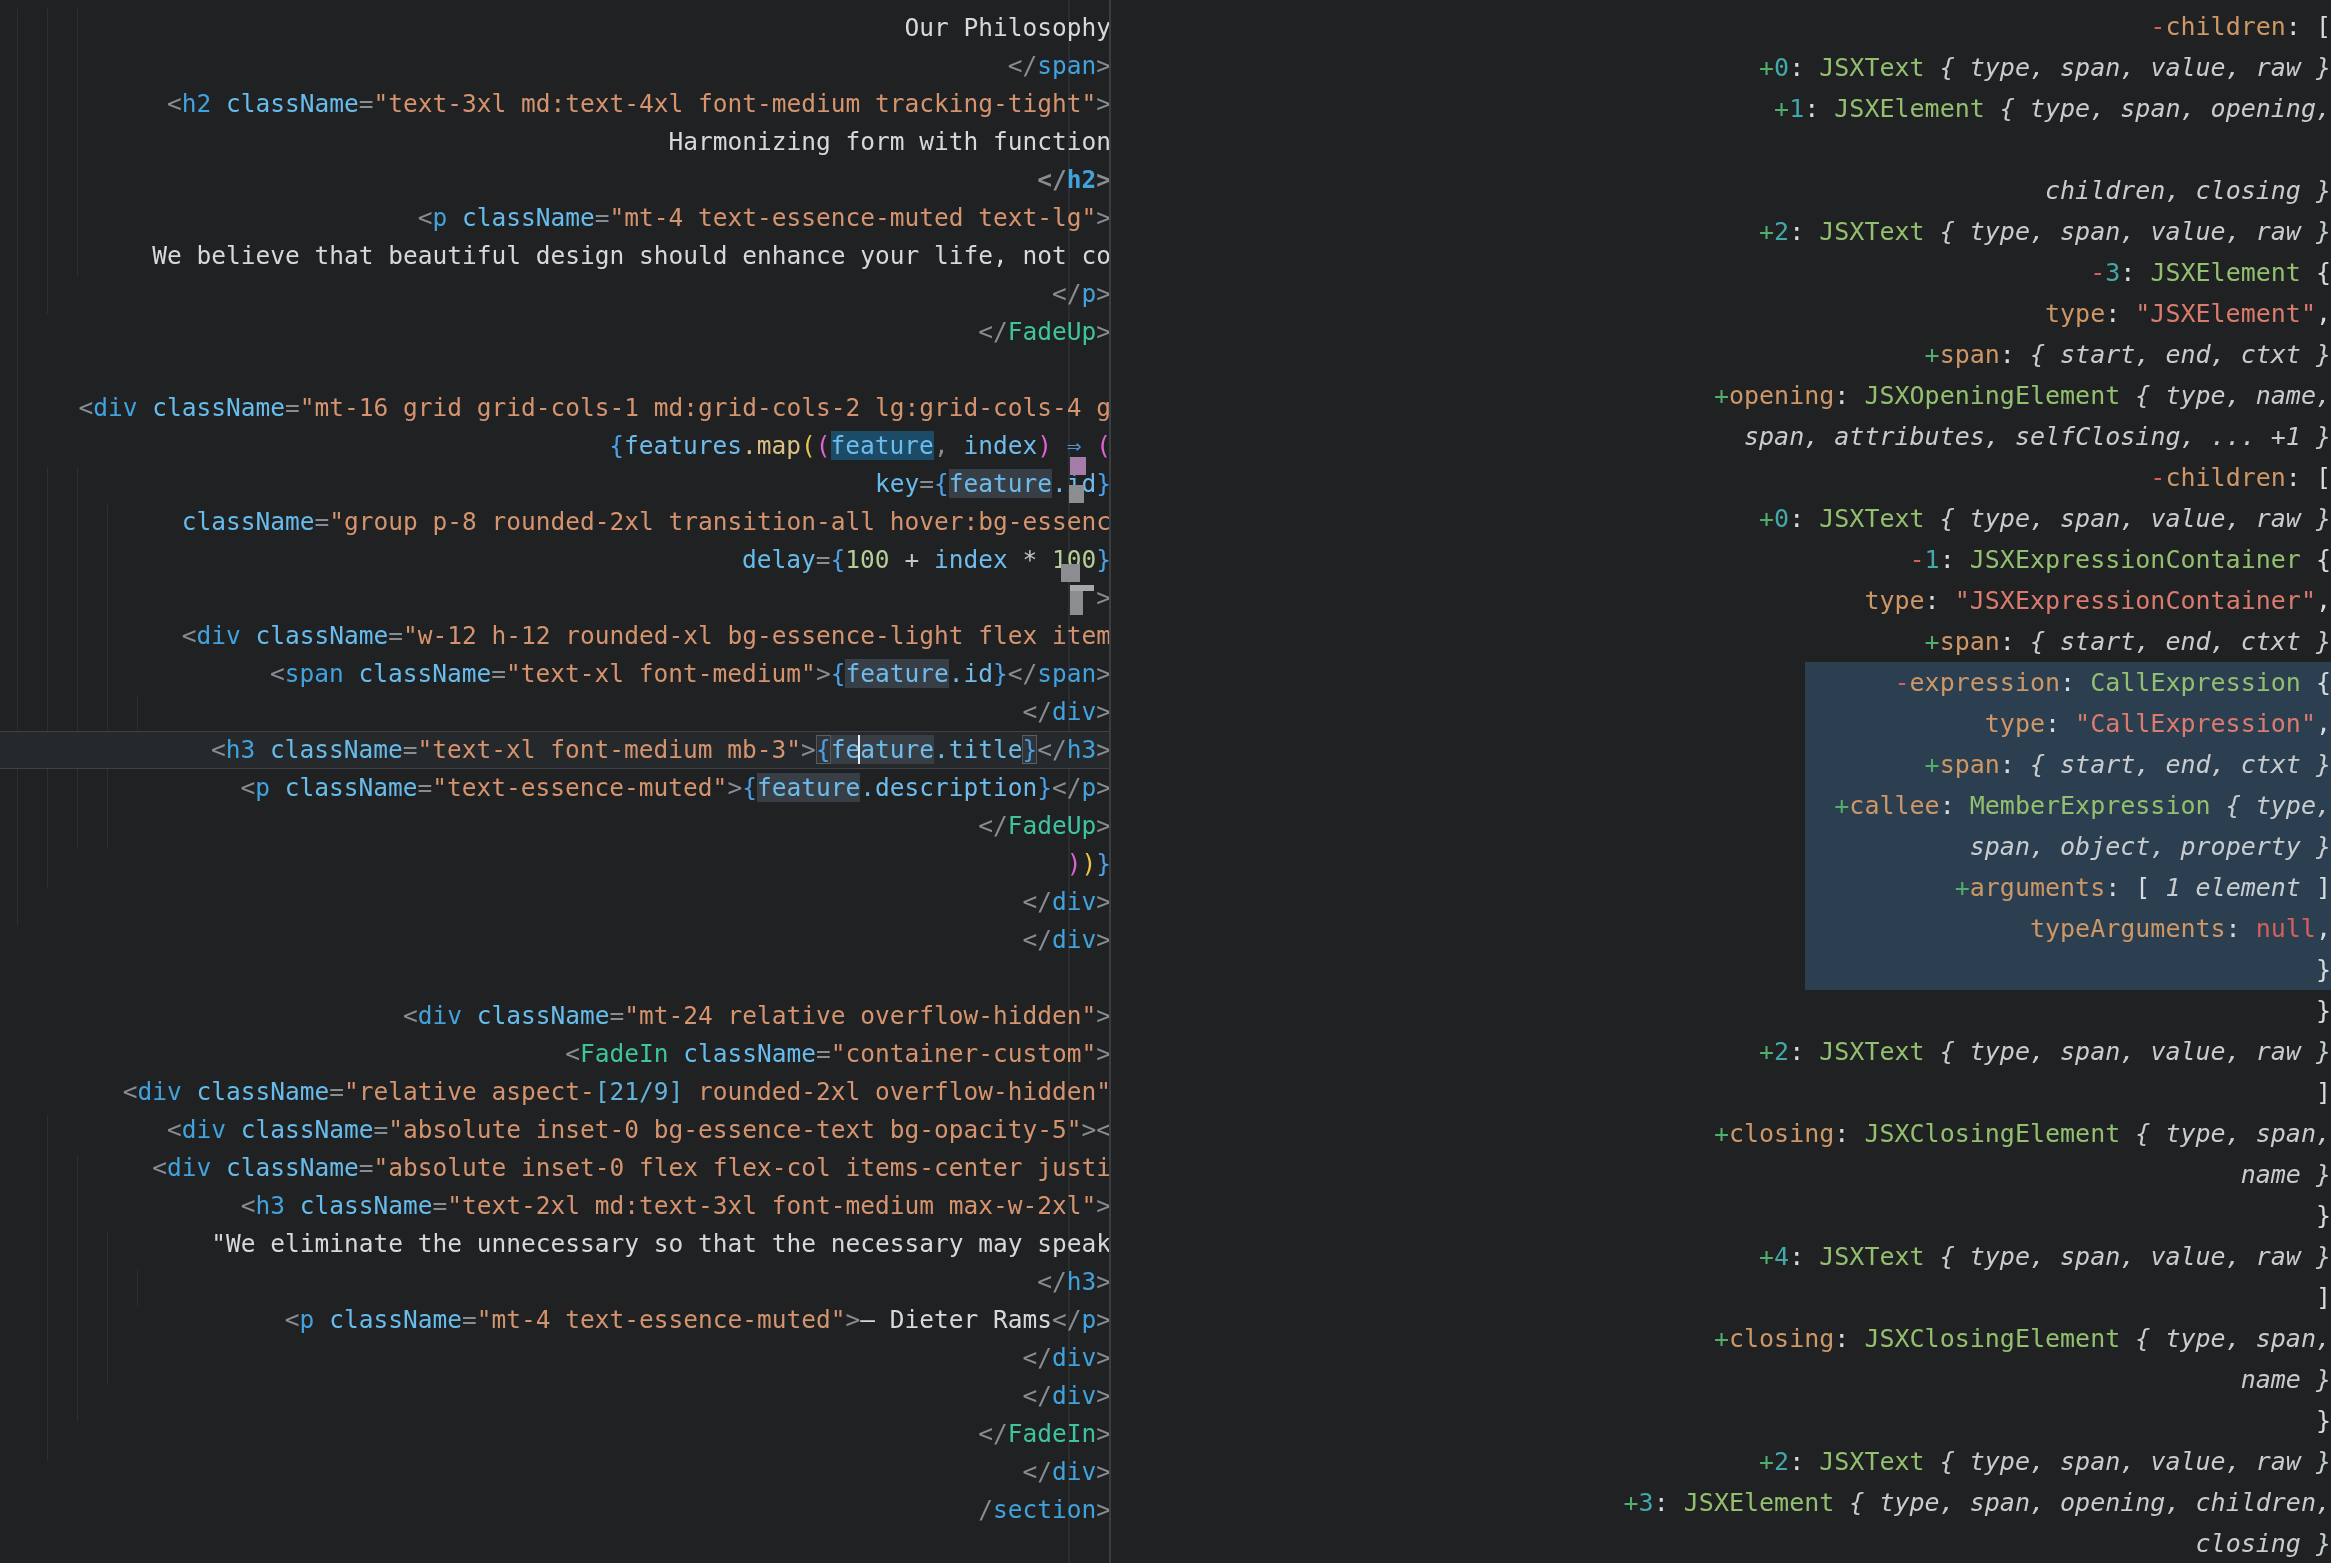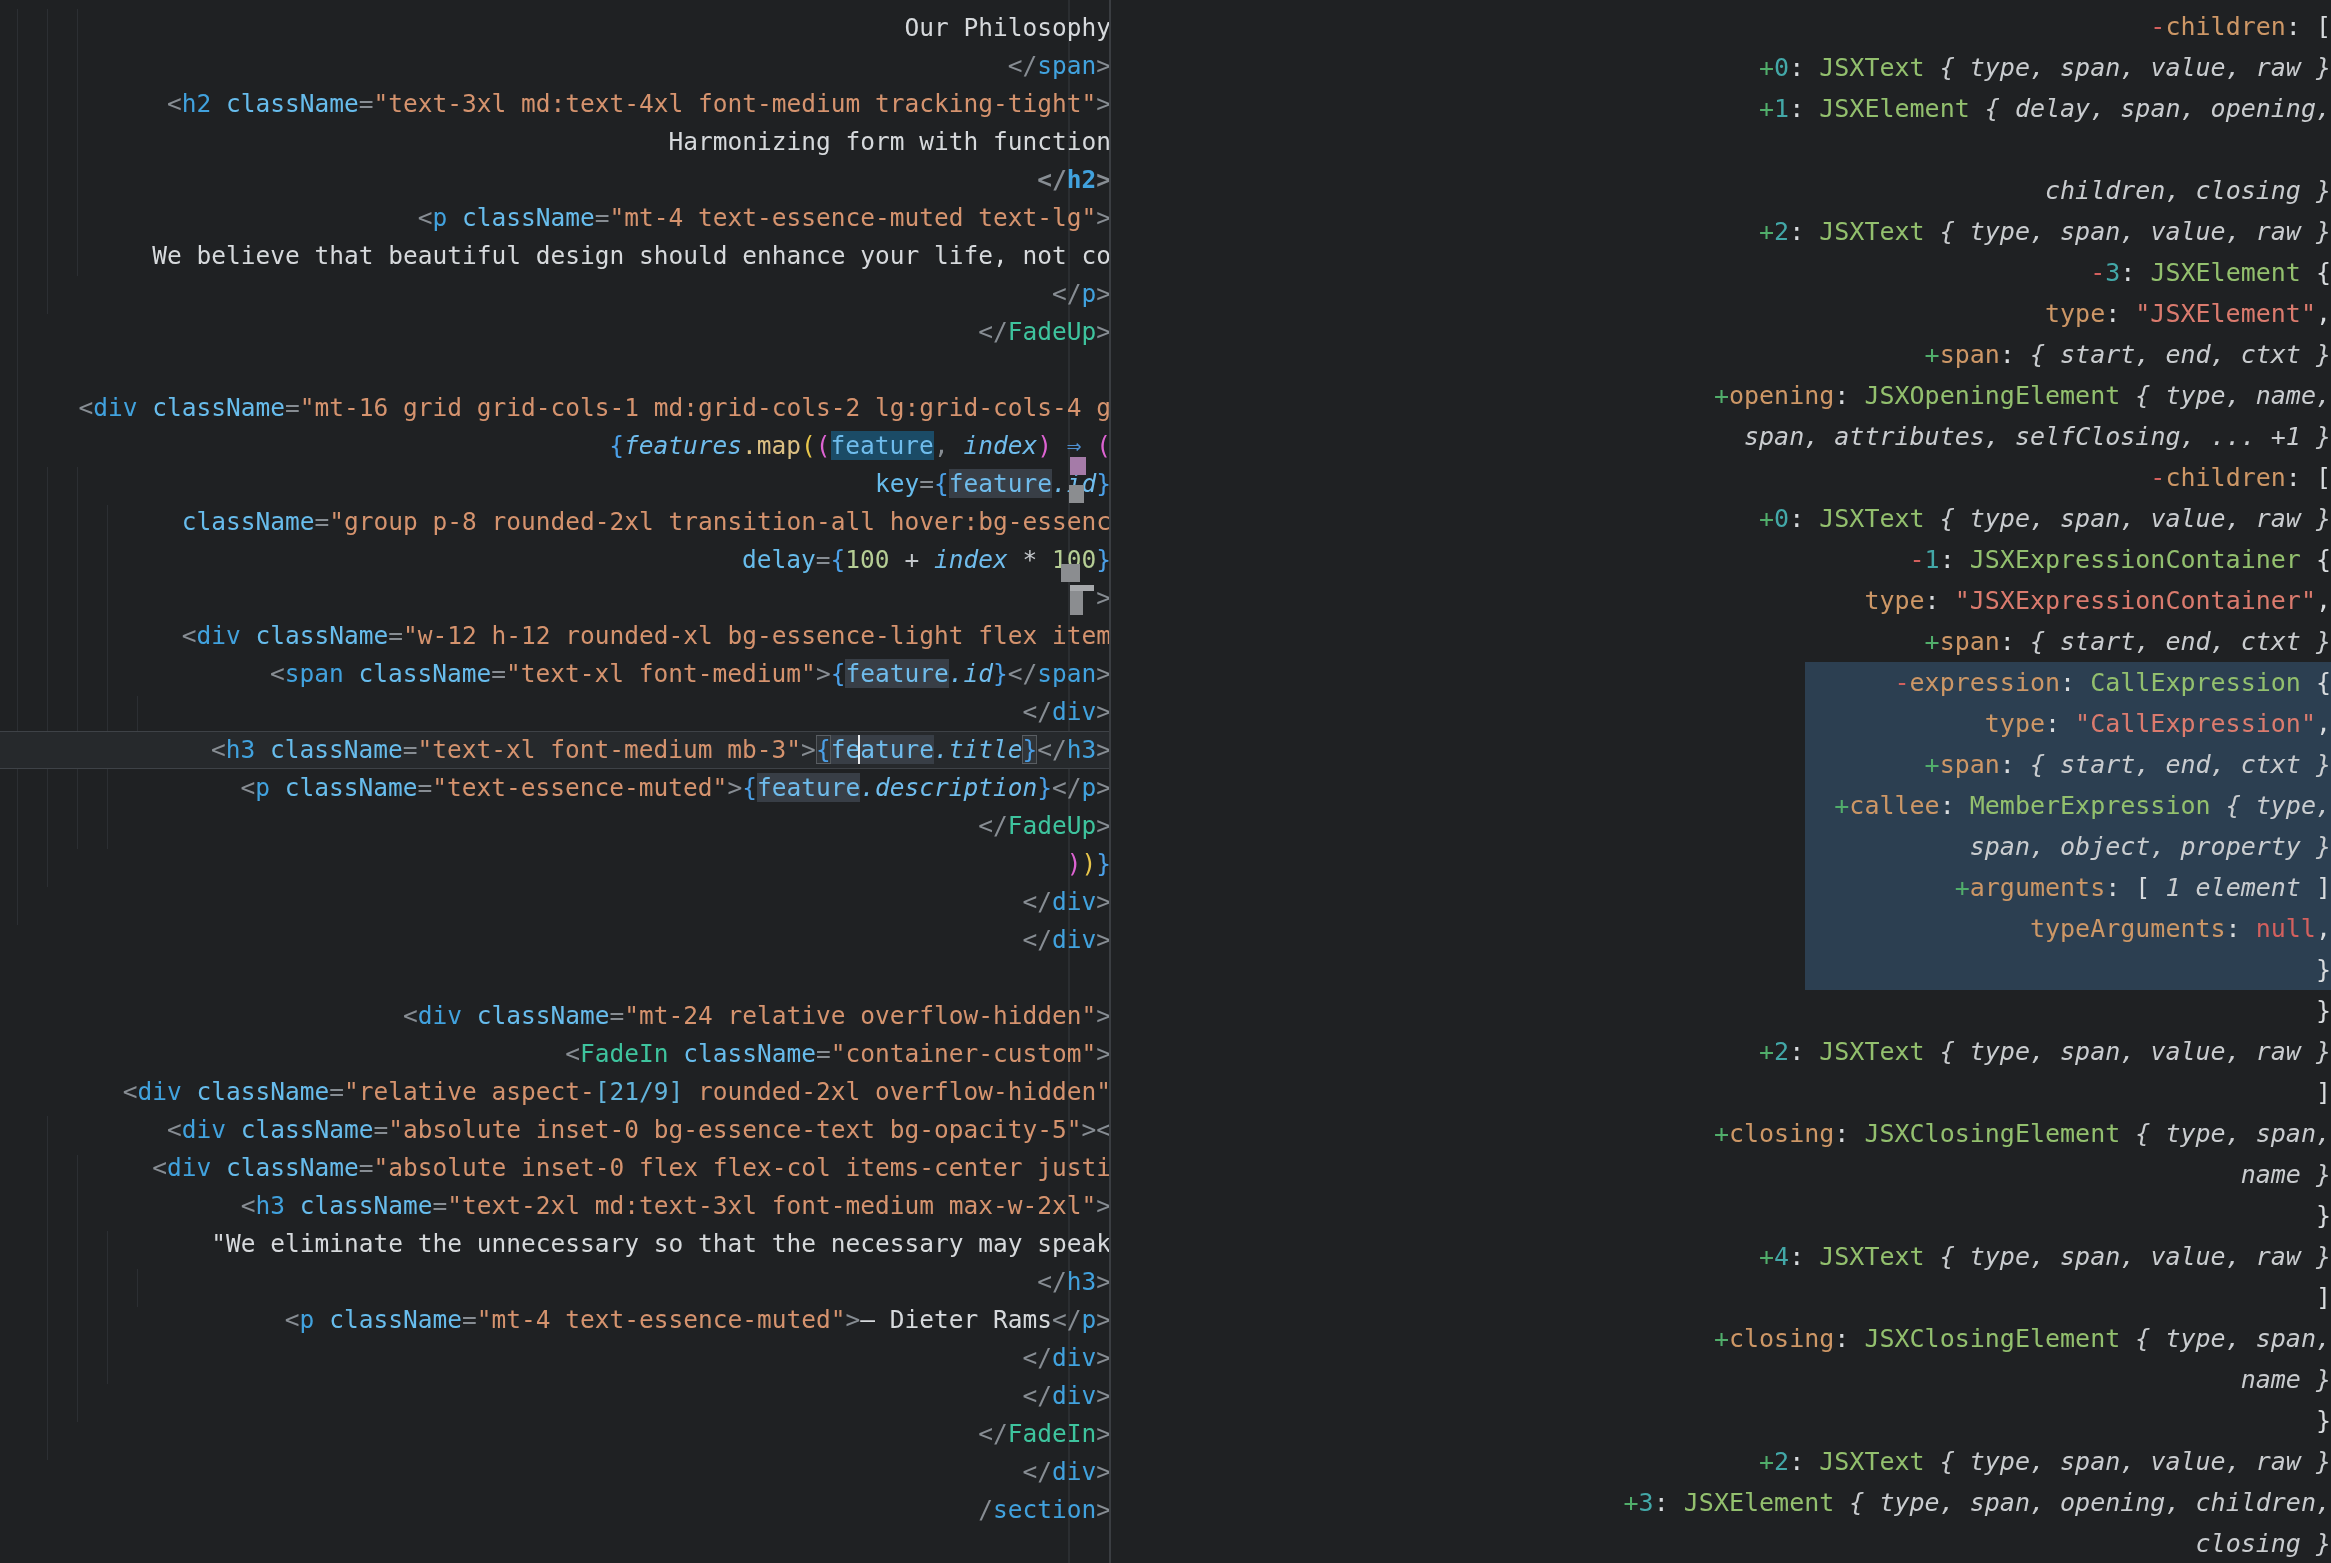--- a/index.html
+++ b/index.html
@@ -24,21 +24,21 @@
              box-shadow:inset 0 0.9px 0 var(--clbr), inset 0 -0.9px 0 var(--clbr);}
   .guide{position:absolute; width:0.9px; background:var(--guide); z-index:0;}
   .vruler{position:absolute; top:0; width:1.8px; height:1564px; background:var(--ruler); z-index:0;}
   .mark{position:absolute; z-index:3;}
   .divider{position:absolute; left:1109px; top:0; width:1.8px; height:1564px;
            background:var(--divider); z-index:5;}
   
   .tk-p{color:var(--pun);} .tk-t{color:var(--tag);} .tk-a{color:var(--attr);}
   .tk-s{color:var(--str);} .tk-sb{color:var(--strb);} .tk-x{color:var(--txt);}
   .tk-c{color:var(--cmp);} .tk-n{color:var(--num);} .tk-f{color:var(--fn);}
-  .tk-i{color:var(--id);font-style:italic;} .tk-b1{color:var(--br1);} .tk-b2{color:var(--br2);}
+  .tk-i{color:var(--id);} .tk-b1{color:var(--br1);} .tk-b2{color:var(--br2);}
   .tk-b3{color:var(--br3);} .tk-ar{color:var(--arrow);} .tk-o{color:var(--op);}
   .tk-ih{color:var(--id); background:var(--wordhl);}
   .tk-is{color:var(--id); background:var(--selblue);}
   .tk-b3b{color:var(--br3); box-shadow:inset 0 0 0 0.9px #5a5e63; background:#303438;}
   .cursor{display:inline-block; width:2.7px; height:29px; background:var(--cursor);
           vertical-align:middle; margin:0 -0.9px 3.6px -1.8px;}
   
   .ast{position:absolute; left:1111px; top:0; width:1220px; height:1564px; overflow:hidden;}
   .alines{padding-top:5.5px;}
   .aline{height:41px; line-height:41px; white-space:pre; font-size:25px;}
@@ -119,21 +119,21 @@
         <div class="mark" style="left: 1070px; top: 591px; width: 12.7px; height: 23.6px; background: rgb(139, 141, 144);"></div>
       </div>
   </div>
 
   <div class="divider"></div>
 
   <div class="ast" id="ast-pane">
     <div class="alines" id="ast-lines">
         <div class="aline" style="padding-left: 493px;"><span class="mk mk-minus">-</span><span class="tk-key">children</span><span class="tk-rpun">: [</span></div>
         <div class="aline" style="padding-left: 535px;"><span class="mk mk-plus">+</span><span class="tk-idx">0</span><span class="tk-rpun">: </span><span class="tk-node">JSXText</span><span class="tk-prev"> { type, span, value, raw }</span></div>
-        <div class="aline" style="padding-left: 535px;"><span class="mk mk-plus">+</span><span class="tk-idx">1</span><span class="tk-rpun">: </span><span class="tk-node">JSXElement</span><span class="tk-prev"> { delay, span, opening,</span></div>
+        <div class="aline" style="padding-left: 535px;"><span class="mk mk-plus">+</span><span class="tk-idx">1</span><span class="tk-rpun">: </span><span class="tk-node">JSXElement</span><span class="tk-prev"> { type, span, opening,</span></div>
         <div class="aline" style="padding-left: 535px; margin-top: 41px;"><span class="mk "></span><span class="tk-prev">children, closing }</span></div>
         <div class="aline" style="padding-left: 535px;"><span class="mk mk-plus">+</span><span class="tk-idx">2</span><span class="tk-rpun">: </span><span class="tk-node">JSXText</span><span class="tk-prev"> { type, span, value, raw }</span></div>
         <div class="aline" style="padding-left: 535px;"><span class="mk mk-minus">-</span><span class="tk-idx">3</span><span class="tk-rpun">: </span><span class="tk-node">JSXElement</span><span class="tk-rpun"> {</span></div>
         <div class="aline" style="padding-left: 578px;"><span class="mk "></span><span class="tk-key">type</span><span class="tk-rpun">: </span><span class="tk-rstr">"JSXElement"</span><span class="tk-rpun">,</span></div>
         <div class="aline" style="padding-left: 578px;"><span class="mk mk-plus">+</span><span class="tk-key">span</span><span class="tk-rpun">: </span><span class="tk-prev">{ start, end, ctxt }</span></div>
         <div class="aline" style="padding-left: 578px;"><span class="mk mk-plus">+</span><span class="tk-key">opening</span><span class="tk-rpun">: </span><span class="tk-node">JSXOpeningElement</span><span class="tk-prev"> { type, name,</span></div>
         <div class="aline" style="padding-left: 578px;"><span class="mk "></span><span class="tk-prev">span, attributes, selfClosing, ... +1 }</span></div>
         <div class="aline" style="padding-left: 578px;"><span class="mk mk-minus">-</span><span class="tk-key">children</span><span class="tk-rpun">: [</span></div>
         <div class="aline" style="padding-left: 621px;"><span class="mk mk-plus">+</span><span class="tk-idx">0</span><span class="tk-rpun">: </span><span class="tk-node">JSXText</span><span class="tk-prev"> { type, span, value, raw }</span></div>
         <div class="aline" style="padding-left: 621px;"><span class="mk mk-minus">-</span><span class="tk-idx">1</span><span class="tk-rpun">: </span><span class="tk-node">JSXExpressionContainer</span><span class="tk-rpun"> {</span></div>

